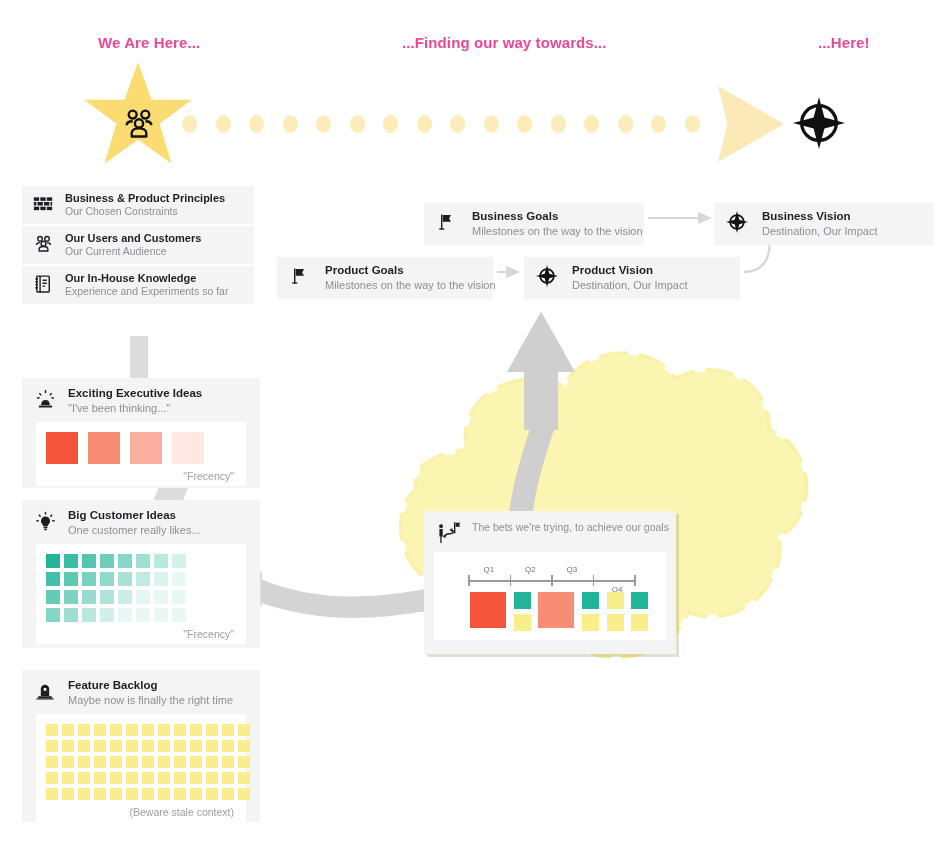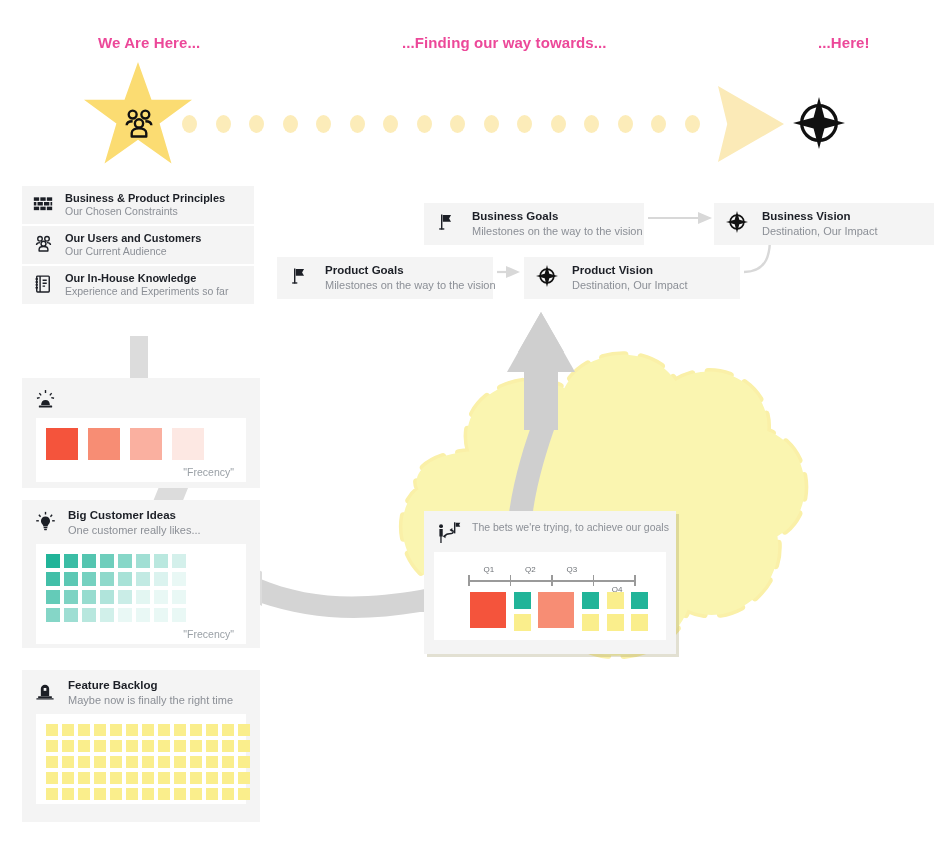--- a/index.html
+++ b/index.html
@@ -394,20 +394,24 @@
       <span class="ico">
         <svg viewBox="0 0 24 24" width="21" height="21" fill="#1c1f26">
           <path d="M7 18.2c0-3.4 2-5.6 5-5.6s5 2.2 5 5.6z"></path>
           <rect x="4.4" y="18.8" width="15.2" height="2.4" rx=".6"></rect>
           <rect x="11.2" y="1.2" width="1.6" height="3.4"></rect>
           <rect x="5.2" y="4.4" width="1.6" height="3.2" transform="rotate(-38 6 6)"></rect>
           <rect x="17.2" y="4.4" width="1.6" height="3.2" transform="rotate(38 18 6)"></rect>
           <rect x="2.2" y="9.4" width="3.2" height="1.6" transform="rotate(-12 3.8 10.2)"></rect>
           <rect x="18.6" y="9.4" width="3.2" height="1.6" transform="rotate(12 20.2 10.2)"></rect>
         </svg>
+      </span>
+      <span class="card-txt">
+        <span class="card-title">Exciting Executive Ideas</span>
+        <span class="card-sub">"I've been thinking..."</span>
       </span>
     </div>
     <div class="idea-body">
       <div class="swatch-row" id="exec-swatches">
           <div class="swatch" style="background: rgb(244, 84, 60);"></div>
           <div class="swatch" style="background: rgb(247, 141, 116);"></div>
           <div class="swatch" style="background: rgb(250, 176, 160);"></div>
           <div class="swatch" style="background: rgb(253, 232, 227);"></div>
         </div>
       <div class="caption">"Frecency"</div>
@@ -548,20 +552,21 @@
           <div class="cell-sm" style="background: rgb(250, 238, 140);"></div>
           <div class="cell-sm" style="background: rgb(250, 238, 140);"></div>
           <div class="cell-sm" style="background: rgb(250, 238, 140);"></div>
           <div class="cell-sm" style="background: rgb(250, 238, 140);"></div>
           <div class="cell-sm" style="background: rgb(250, 238, 140);"></div>
           <div class="cell-sm" style="background: rgb(250, 238, 140);"></div>
           <div class="cell-sm" style="background: rgb(250, 238, 140);"></div>
           <div class="cell-sm" style="background: rgb(250, 238, 140);"></div>
           <div class="cell-sm" style="background: rgb(250, 238, 140);"></div>
         </div>
+      <div class="caption">(Beware stale context)</div>
     </div>
   </div>
 
   <div id="card-roadmap">
     <div class="card-head">
       <span class="ico">
         <svg viewBox="0 0 26 26" width="24" height="24" fill="#1c1f26">
           <circle cx="4.4" cy="5.6" r="2.1"></circle>
           <path d="M2.6 8.6h3.6v8.2H5v7h-1.4v-7H2.6z"></path>
           <rect x="18.4" y="1.4" width="1.5" height="12"></rect>

